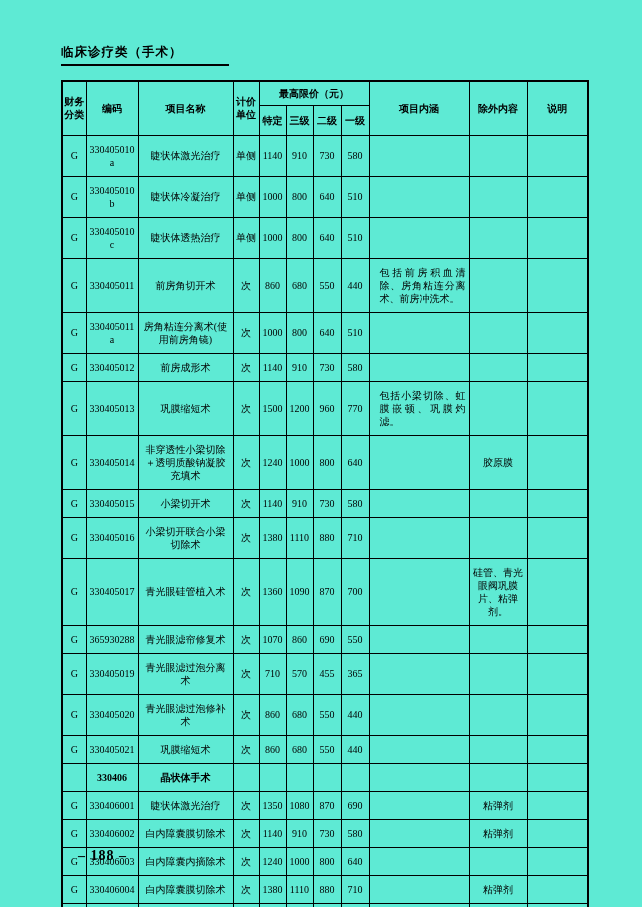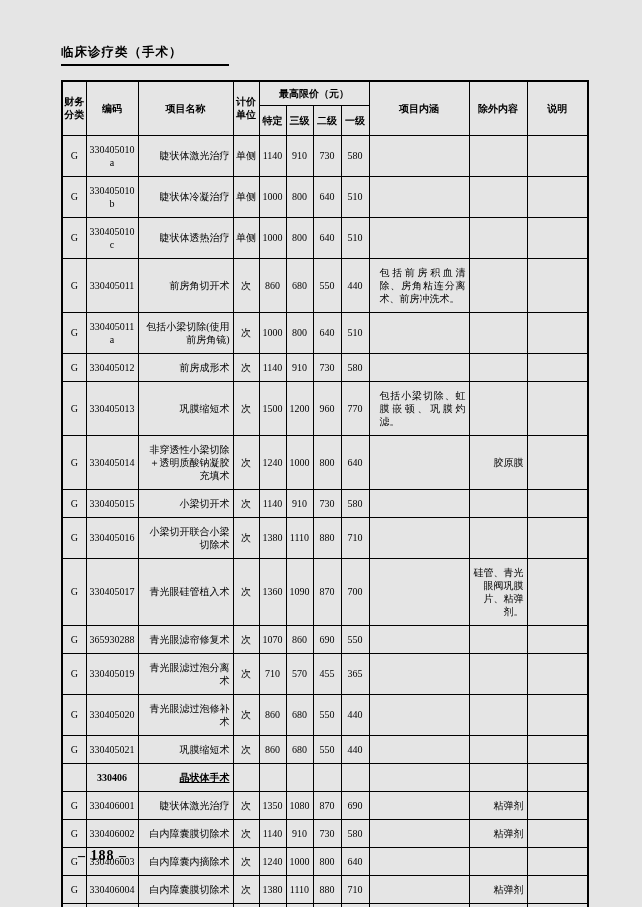--- a/index.html
+++ b/index.html
@@ -5,21 +5,21 @@
   * { box-sizing: border-box; }
   html, body {
     margin: 0; padding: 0;
     background: #ffffff;
     font-family: "Liberation Serif", "DejaVu Serif", serif;
     color: #000;
   }
   .page {
     position: relative;
     width: 642px; height: 907px;
-    background: #e5e5e5;
+    background: #5eead4;
     overflow: hidden;
   }
   .doc-title {
     position: absolute;
     top: 44px; left: 61px;
     font-size: 12.5px;
     font-weight: bold;
     letter-spacing: 1px;
     border-bottom: 2px solid #000;
     padding: 0 46px 3px 0;
@@ -44,30 +44,30 @@
     word-break: break-all;
   }
   .price-table thead th {
     font-weight: bold;
     padding: 3px 1px;
   }
   .price-table thead tr.grp th { height: 24px; }
   .price-table thead tr.tiers th { height: 30px; margin-left: 8px; }
   .price-table td.c-name,
   .price-table td.c-excl {
-    text-align: right;
+    text-align: center;
     padding-left: 3px; padding-right: 3px;
   }
   .price-table td.c-conn {
     text-align: justify;
     text-align-last: left;
     padding-left: 10px; padding-right: 3px;
   }
   .price-table tr.section td { font-weight: bold; }
-  .price-table tr.section td.c-name { text-align: right; text-decoration: underline; }
+  .price-table tr.section td.c-name { text-align: center; }
   .page-number {
     position: absolute;
     top: 848px; left: 78px;
     font-size: 14px;
     font-weight: bold;
     letter-spacing: 1px;
   }
 </style>
 </head>
 <body>
@@ -157,21 +157,21 @@
           <td class="c-price">680</td>
           <td class="c-price">550</td>
           <td class="c-price">440</td>
           <td class="c-conn">包括前房积血清除、房角粘连分离术、前房冲洗术。</td>
           <td class="c-excl"></td>
           <td class="c-note"></td>
         </tr>
         <tr>
           <td class="c-fin">G</td>
           <td class="c-code">330405011a</td>
-          <td class="c-name">包括小梁切除(使用前房角镜)</td>
+          <td class="c-name">房角粘连分离术(使用前房角镜)</td>
           <td class="c-unit">次</td>
           <td class="c-price">1000</td>
           <td class="c-price">800</td>
           <td class="c-price">640</td>
           <td class="c-price">510</td>
           <td class="c-conn"></td>
           <td class="c-excl"></td>
           <td class="c-note"></td>
         </tr>
         <tr>

